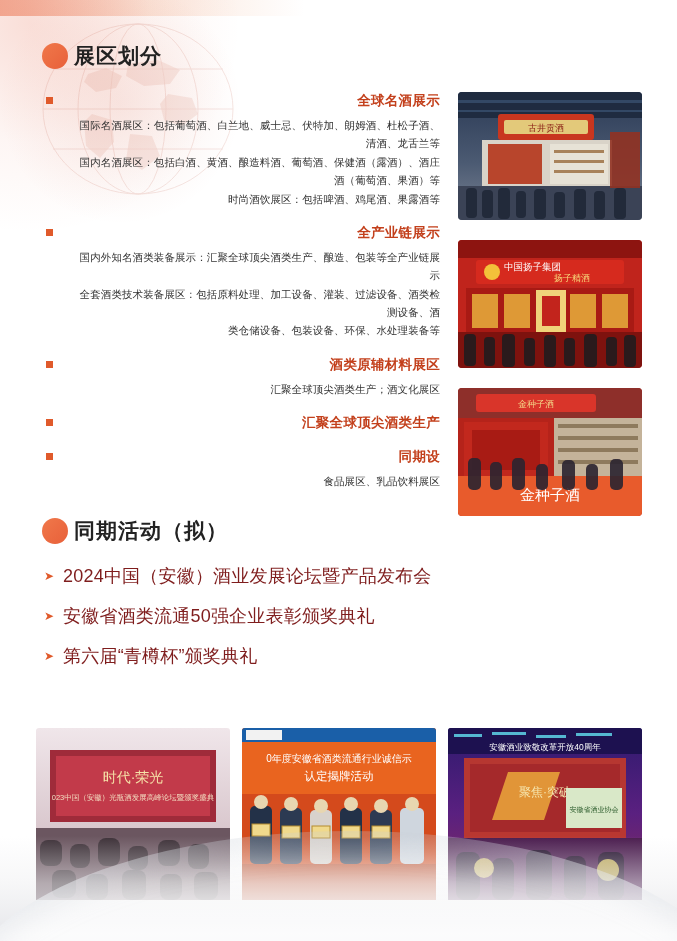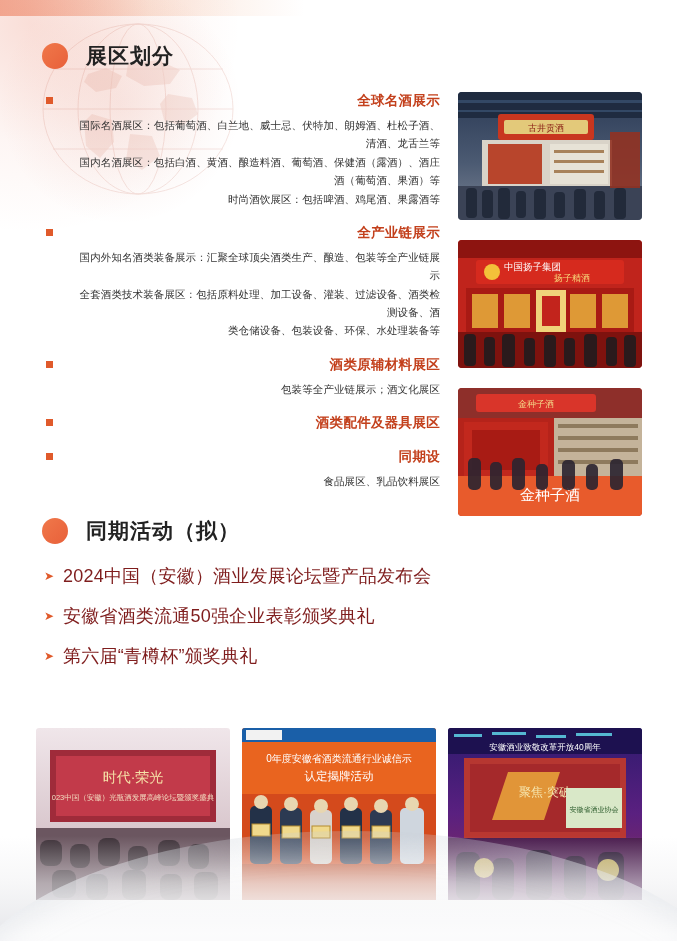--- a/index.html
+++ b/index.html
@@ -71,21 +71,21 @@
     position: absolute;
     left: 458px;
     top: 92px;
     width: 184px;
   }
 
   
   .section-head {
     display: flex;
     align-items: center;
-    gap: 24px;
+    gap: 12px;
     margin-bottom: 22px;
   }
   .head-dot {
     width: 26px;
     height: 26px;
     border-radius: 50%;
     background: linear-gradient(135deg, #f0784a 0%, #e8603a 100%);
     flex: 0 0 auto;
     margin-left: 2px;
   }
@@ -234,27 +234,27 @@
         <div class="block-line">国内外知名酒类装备展示：汇聚全球顶尖酒类生产、酿造、包装等全产业链展示</div>
         <div class="block-line">全套酒类技术装备展区：包括原料处理、加工设备、灌装、过滤设备、酒类检测设备、酒</div>
         <div class="block-line">类仓储设备、包装设备、环保、水处理装备等</div>
       </div>
     </div>
 
     <div class="block">
       <span class="block-square"></span>
       <div class="block-title">酒类原辅材料展区</div>
       <div class="block-lines">
-        <div class="block-line">包装等全产业链展示；酒文化展区</div>
+        <div class="block-line">汇聚全球顶尖酒类生产；酒文化展区</div>
       </div>
     </div>
 
     <div class="block">
       <span class="block-square"></span>
-      <div class="block-title">酒类配件及器具展区</div>
+      <div class="block-title">汇聚全球顶尖酒类生产</div>
     </div>
 
     <div class="block">
       <span class="block-square"></span>
       <div class="block-title">同期设</div>
       <div class="block-lines">
         <div class="block-line">食品展区、乳品饮料展区</div>
       </div>
     </div>
 

